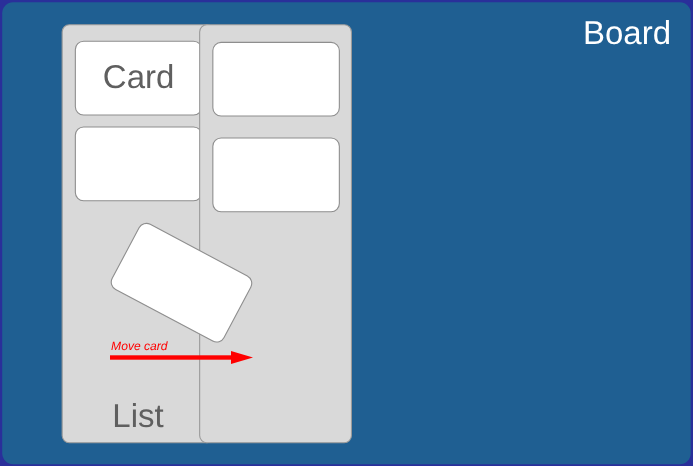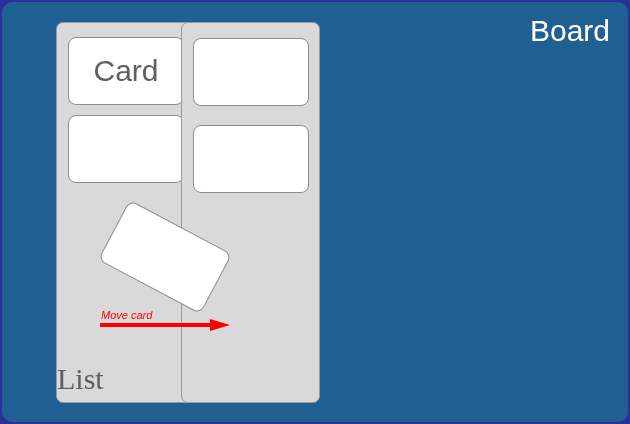--- a/index.html
+++ b/index.html
@@ -1,21 +1,21 @@
 <!DOCTYPE html>
 <html><head>
   <meta charset="utf-8">
   <style>
     html, body { margin: 0; padding: 0; }
     body { width: 630px; height: 424px; background: #2a2f9a; position: relative; overflow: hidden; font-family: "Liberation Sans", sans-serif; }
     .board { position: absolute; left: 2px; top: 2px; width: 626px; height: 420px; background: #1f5f92; border-radius: 10px; }
     .board-title { position: absolute; right: 18px; top: 12px; color: #fff; font-size: 30px; }
     .list { position: absolute; top: 20px; width: 139px; height: 381px; background: #d9d9d9; border: 1px solid #9a9a9a; border-radius: 7px; box-sizing: border-box; }
     .card { position: absolute; width: 116px; height: 68px; background: #fff; border: 1px solid #8e8e8e; border-radius: 8px; box-sizing: border-box; display: flex; align-items: center; justify-content: center; color: #5f5f5f; font-size: 30px; }
-    .list-label { position: absolute; left: 0; right: 0; bottom: 6px; color: #5f5f5f; font-size: 30px; font-family: Liberation Serif, serif; }
+    .list-label { position: absolute; left: 0; right: 0; bottom: 6px; text-align: center; color: #5f5f5f; font-size: 30px; }
     .arrow-label { position: absolute; left: 99px; top: 307px; color: #ff0000; font-size: 11px; font-style: italic; }
     .arrow-line { position: absolute; left: 98px; top: 321px; width: 112px; height: 4px; background: #ff0000; }
     .arrow-head { position: absolute; left: 208px; top: 317px; width: 0; height: 0; border-top: 6px solid transparent; border-bottom: 6px solid transparent; border-left: 20px solid #ff0000; }
   </style>
 </head>
 <body>
 
 <div class="board">
   <div class="board-title">Board</div>
 

